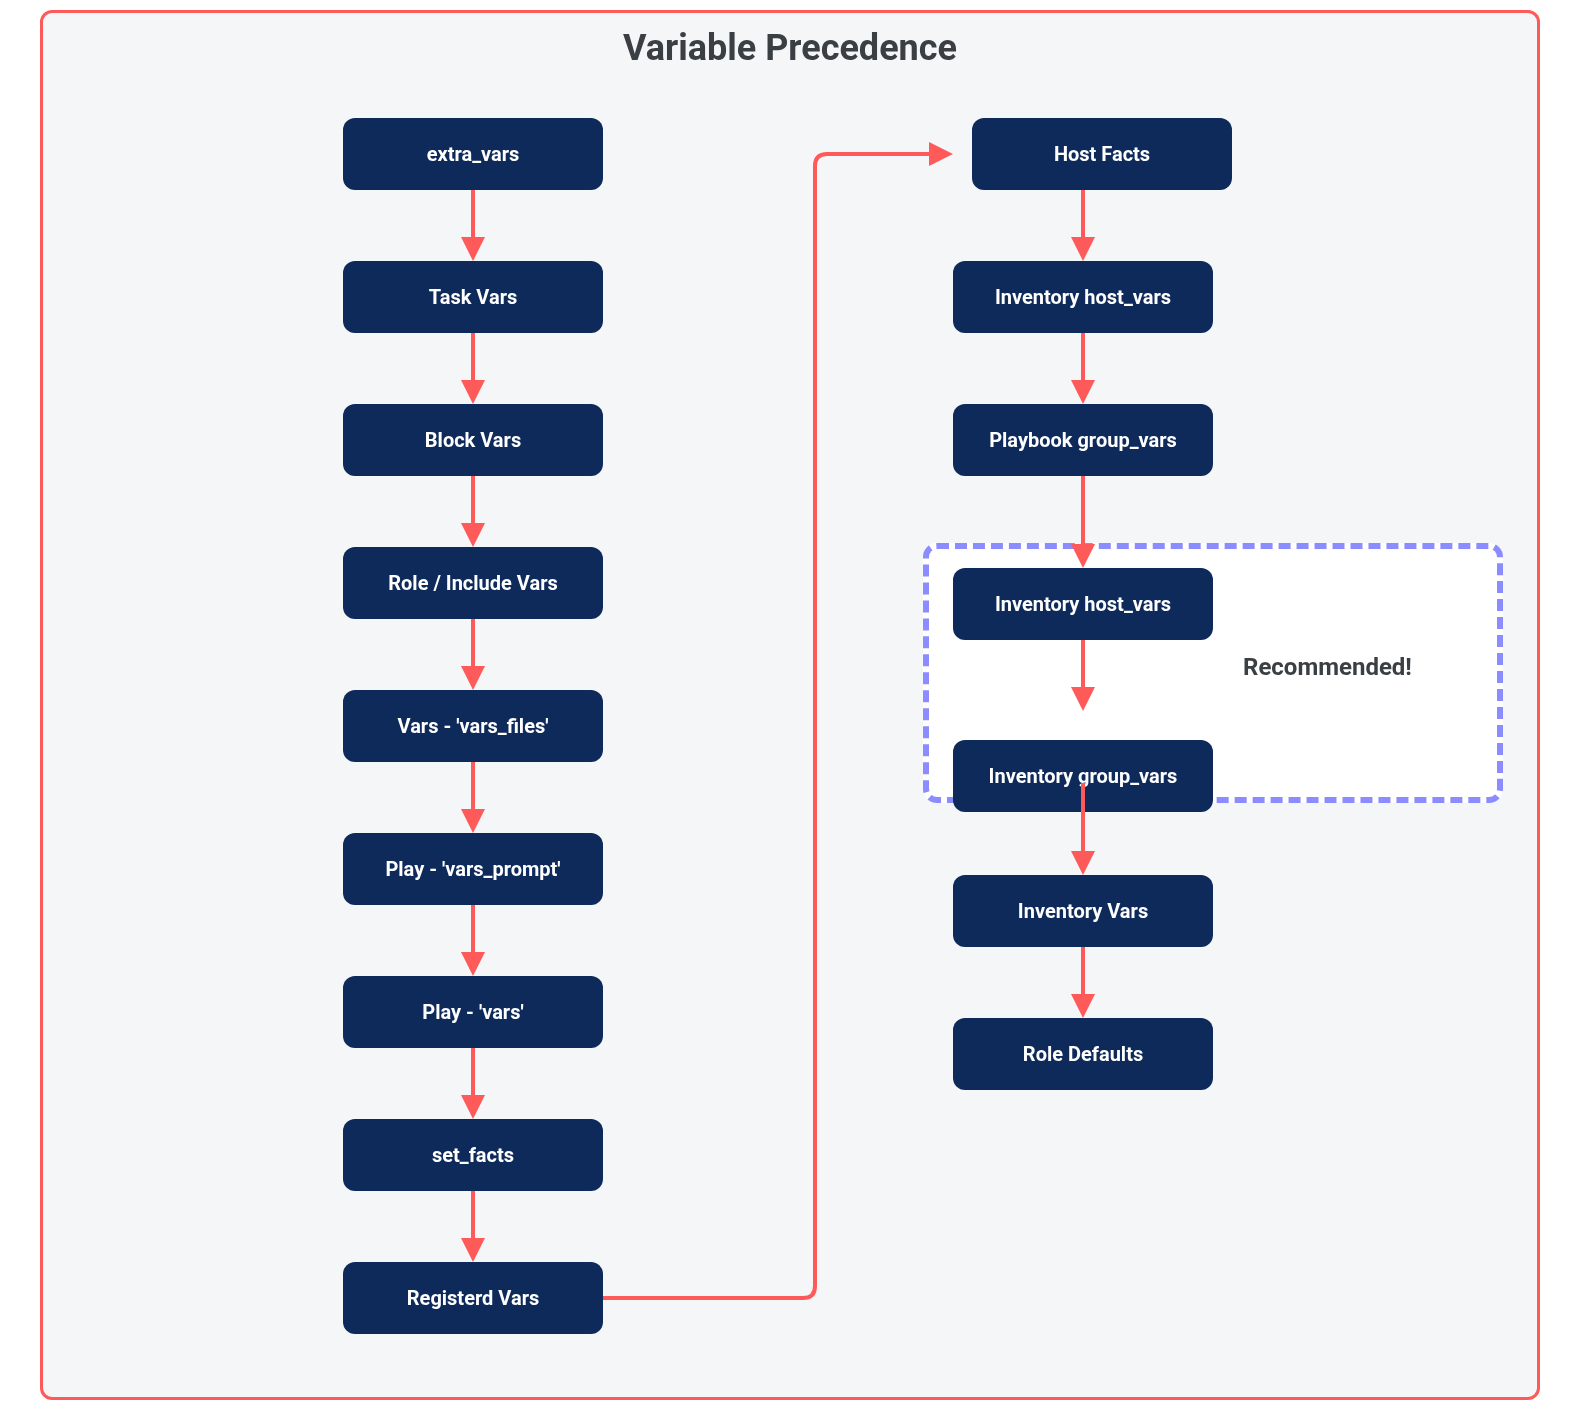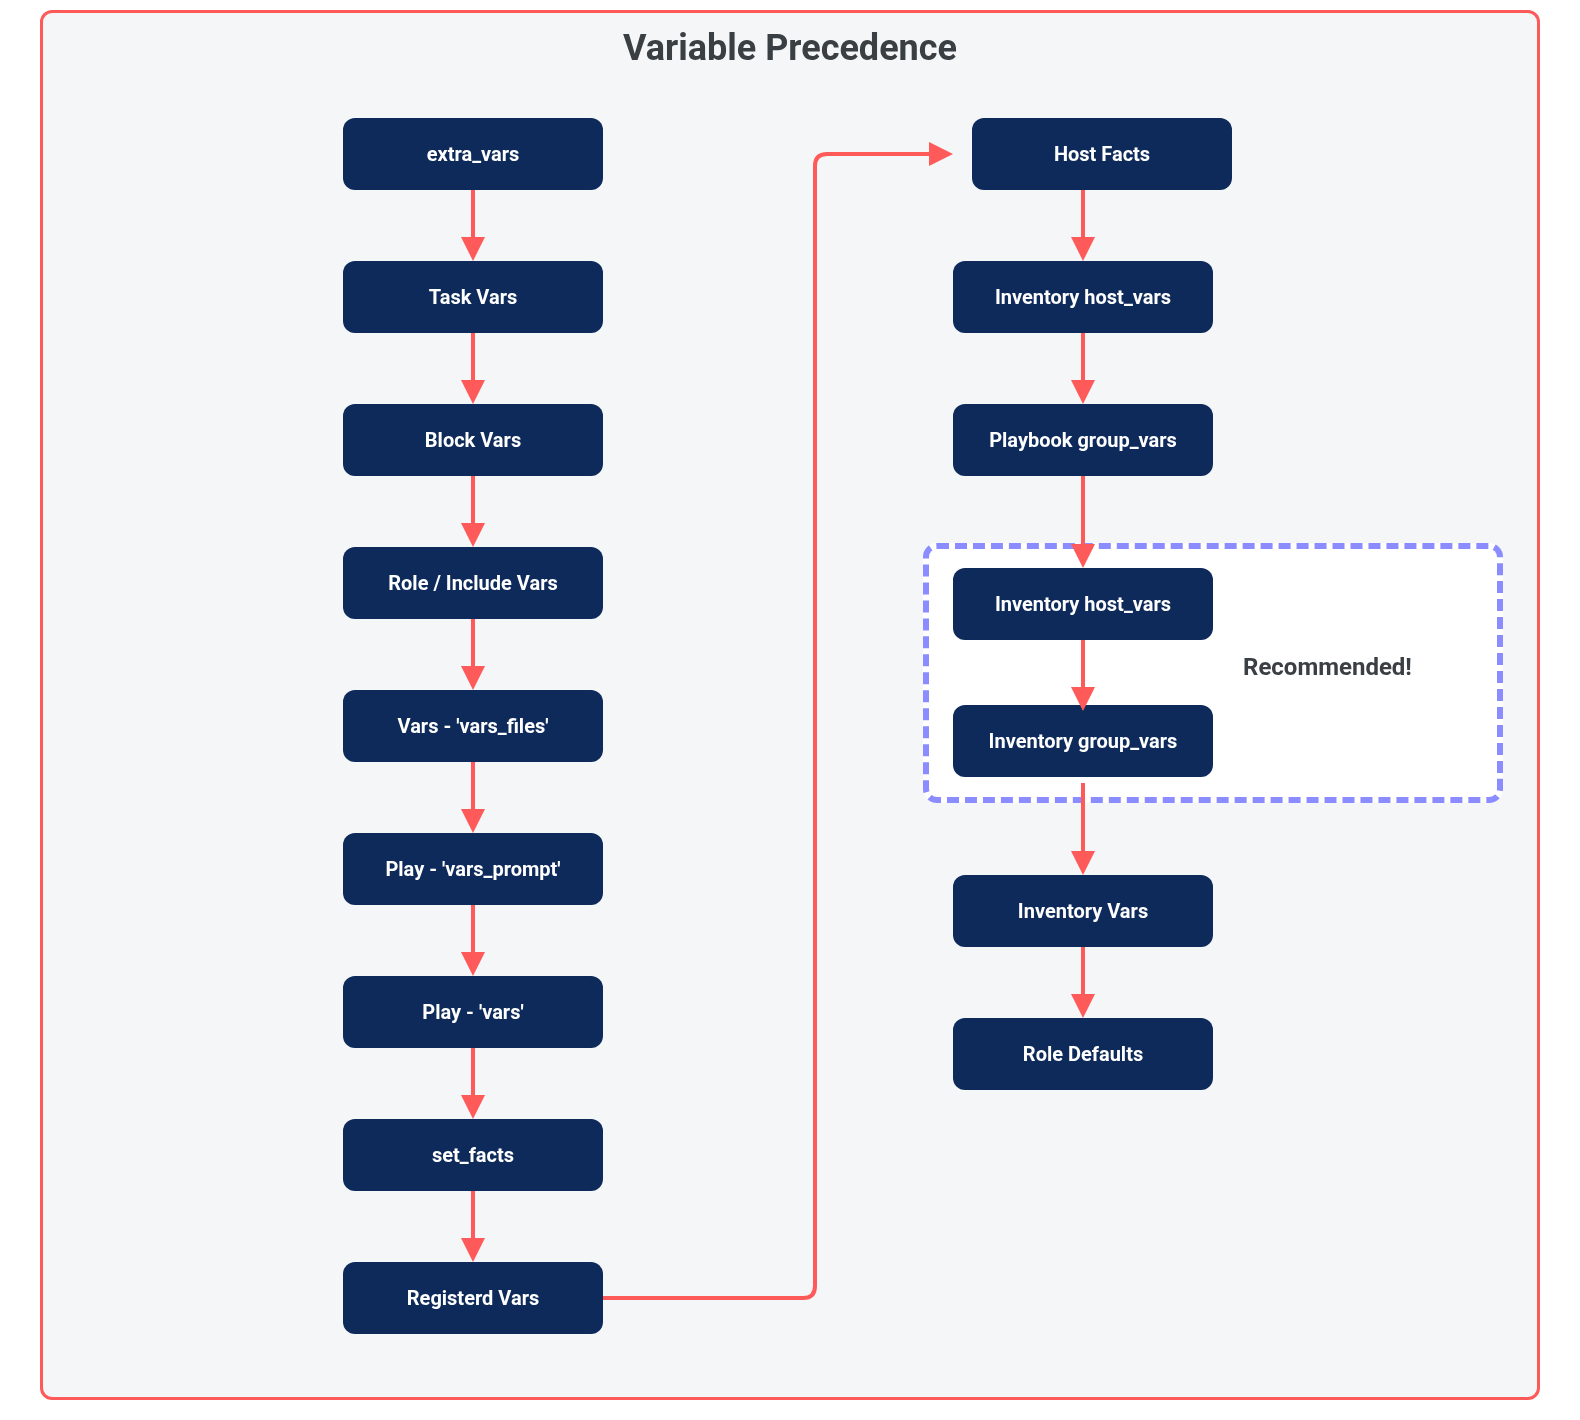--- a/index.html
+++ b/index.html
@@ -82,21 +82,21 @@
   <div class="node" style="left:300px; top:677px;">Vars - 'vars_files'</div>
   <div class="node" style="left:300px; top:820px;">Play - 'vars_prompt'</div>
   <div class="node" style="left:300px; top:963px;">Play - 'vars'</div>
   <div class="node" style="left:300px; top:1106px;text-align:right;">set_facts</div>
   <div class="node" style="left:300px; top:1249px;">Registerd Vars</div>
 
   <div class="node" style="left:910px; top:105px;margin-left:19px;">Host Facts</div>
   <div class="node" style="left:910px; top:248px;">Inventory host_vars</div>
   <div class="node" style="left:910px; top:391px;">Playbook group_vars</div>
   <div class="node" style="left:910px; top:555px;">Inventory host_vars</div>
-  <div class="node" style="left:910px; top:692px;">Inventory group_vars</div>
+  <div class="node" style="left:910px; top:727px;">Inventory group_vars</div>
   <div class="node" style="left:910px; top:862px;">Inventory Vars</div>
   <div class="node" style="left:910px; top:1005px;">Role Defaults</div>
 
   <svg class="arrows">
     <defs>
       <marker id="arrowhead" markerWidth="6" markerHeight="6" refX="5" refY="3" orient="auto">
         <path d="M0,0 L6,3 L0,6 Z" fill="#ff5a5a"></path>
       </marker>
     </defs>
 

